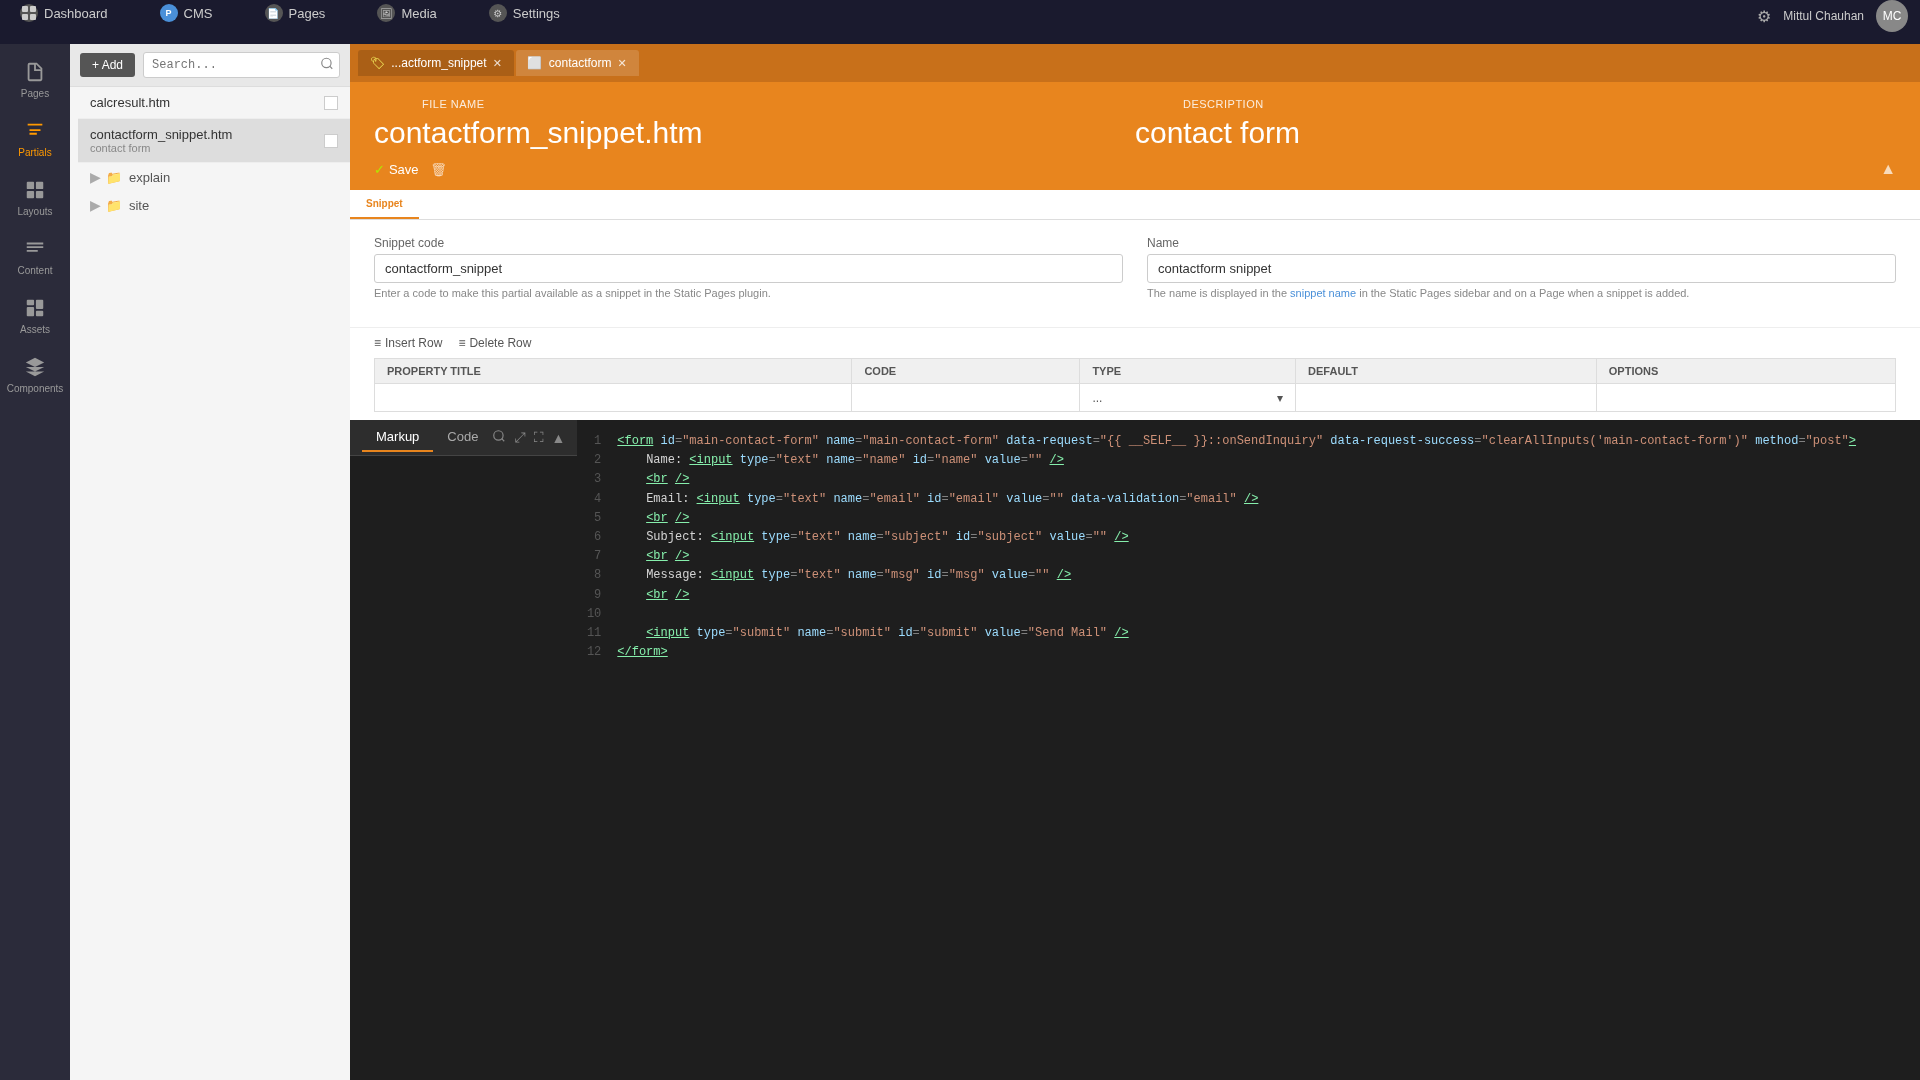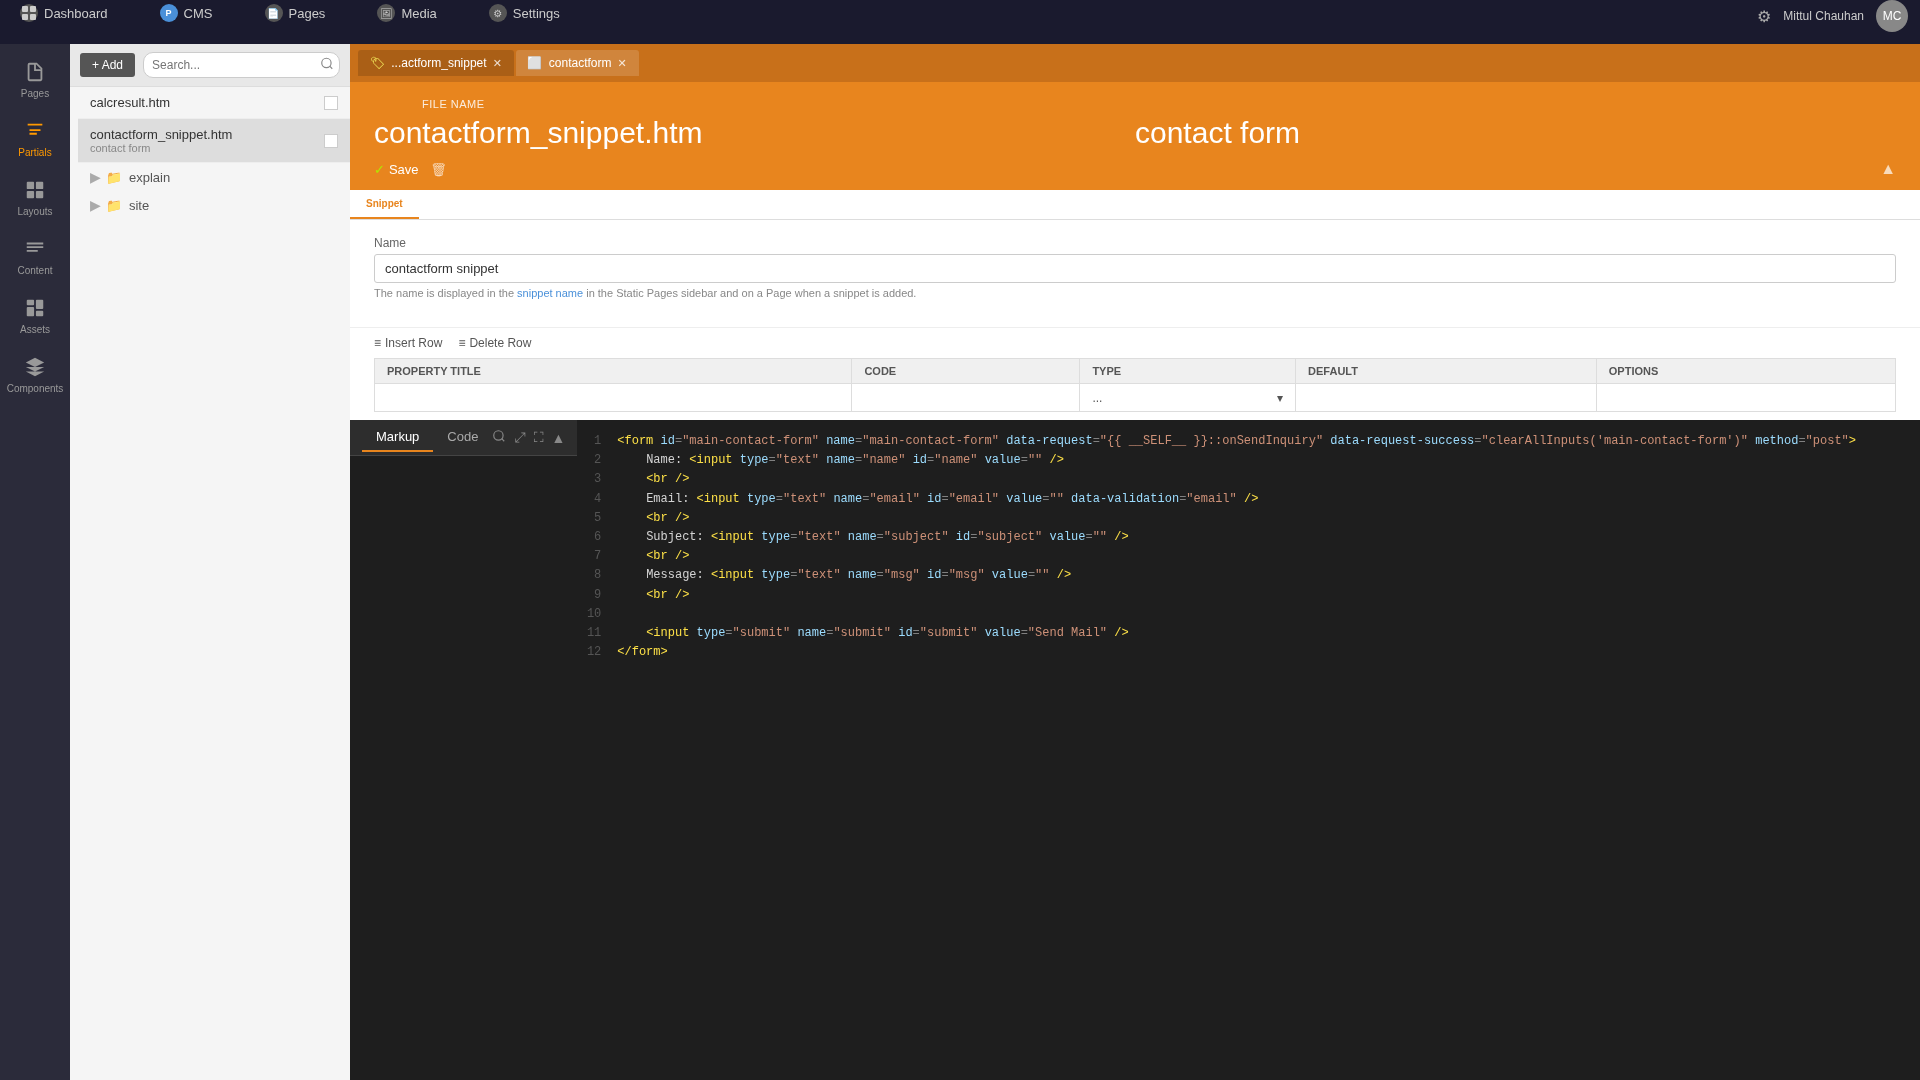--- a/index.html
+++ b/index.html
@@ -111,23 +111,24 @@
       gap: 4px;
     }
     .search-box {
       flex: 1;
       position: relative;
     }
     .search-box input {
       width: 100%;
       padding: 5px 28px 5px 8px;
       border: 1px solid #ccc;
-      border-radius: 10px;
+      border-radius: 3px;
       font-size: 12px;
       background: #fff;
+      font-family: Liberation Mono, monospace;
     }
     .search-icon-btn {
       position: absolute;
       right: 6px; top: 50%;
       transform: translateY(-50%);
       background: none;
       border: none;
       cursor: pointer;
       color: #888;
     }
@@ -420,21 +421,21 @@
       color: #555;
       flex-shrink: 0;
       user-select: none;
     }
     .line-code {
       flex: 1;
       white-space: pre;
       color: #9cdcfe;
     }
     
-    .tag { color: #fde047; }
+    .tag { color: #86efac; text-decoration: underline; }
     .attr { color: #9cdcfe; }
     .val { color: #ce9178; }
     .text-content { color: #d4d4d4; }
     .punct { color: #808080; }
   </style>
 </head>
 <body>
 
 <div class="top-nav">
   <div class="nav-item">
@@ -582,20 +583,21 @@
       <div class="tab active">
         <span style="color:#aaa;">⬜</span>
         <span>contactform</span>
         <span class="close-x">✕</span>
       </div>
     </div>
 
     <div class="orange-header" style="position:relative;">
       <div class="field-labels">
         <div class="field-label-left">FILE NAME</div>
+        <div class="field-label-right">DESCRIPTION</div>
       </div>
       <div class="values-row">
         <div class="header-filename">contactform_snippet.htm</div>
         <div class="header-description">contact form</div>
       </div>
       <div class="header-actions">
         <button class="save-btn">
           <span class="check">✓</span>
           <span>Save</span>
         </button>
@@ -605,20 +607,25 @@
         <button class="collapse-btn">▲</button>
       </div>
     </div>
 
     <div class="content-panel">
       <div class="snippet-tabs">
         <div class="snippet-tab active">Snippet</div>
       </div>
       <div class="snippet-body">
         <div class="snippet-fields">
+          <div class="snippet-field">
+            <label>Snippet code</label>
+            <input type="text" value="contactform_snippet" style="">
+            <div class="snippet-hint">Enter a code to make this partial available as a snippet in the Static Pages plugin.</div>
+          </div>
           <div class="snippet-field">
             <label>Name</label>
             <input type="text" value="contactform snippet" style="">
             <div class="snippet-hint">The name is displayed in the <a>snippet name</a> in the Static Pages sidebar and on a Page when a snippet is added.</div>
           </div>
         </div>
       </div>
 
       <div class="prop-toolbar">
         <button class="prop-toolbar-btn">

